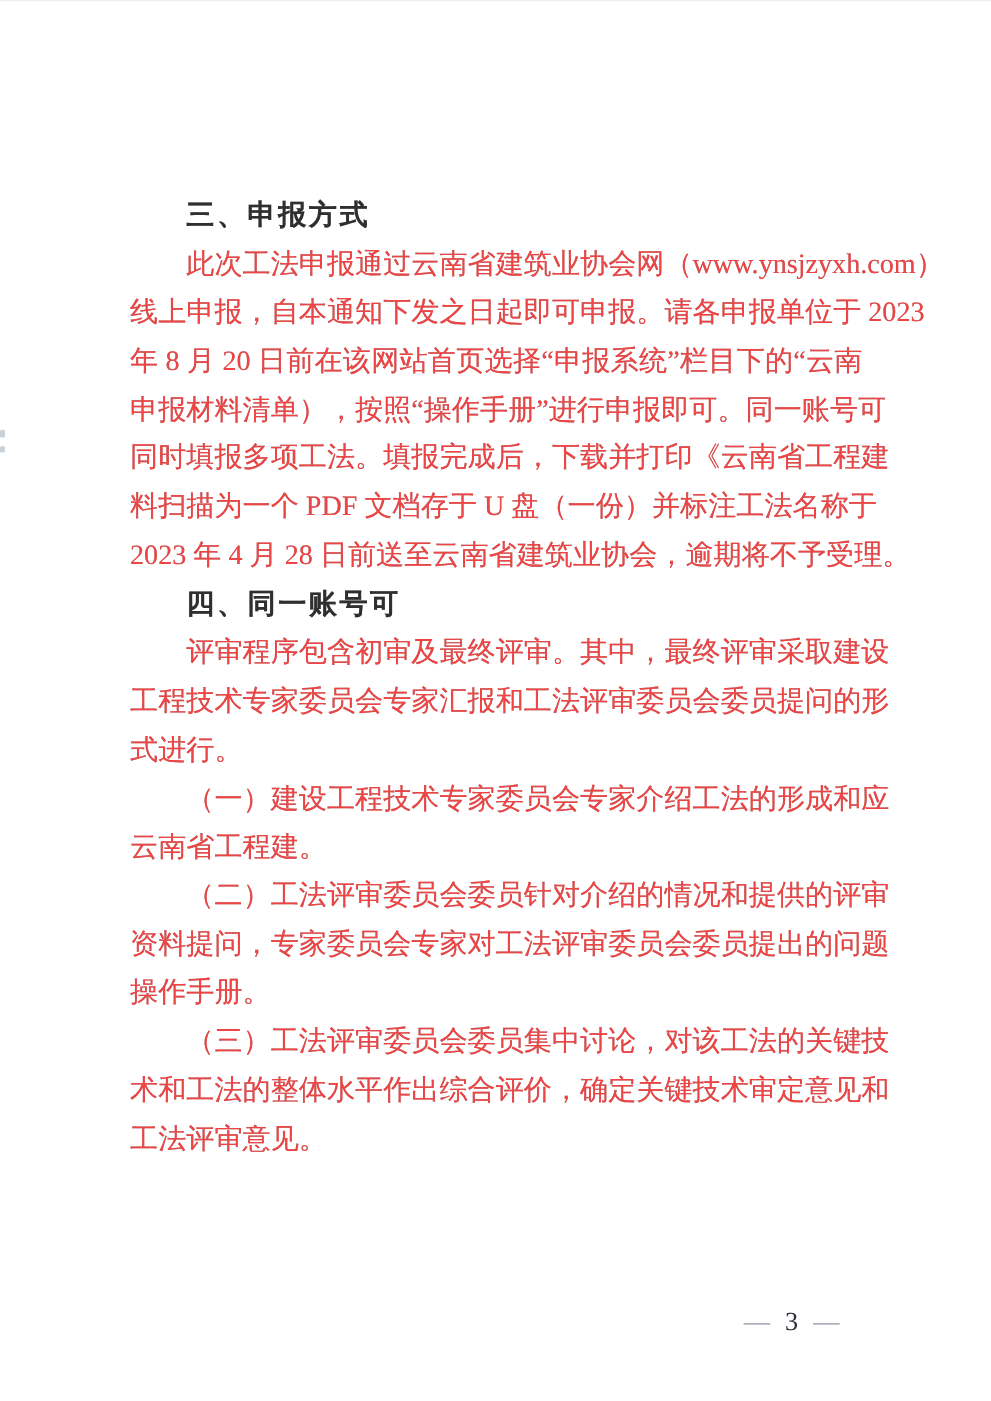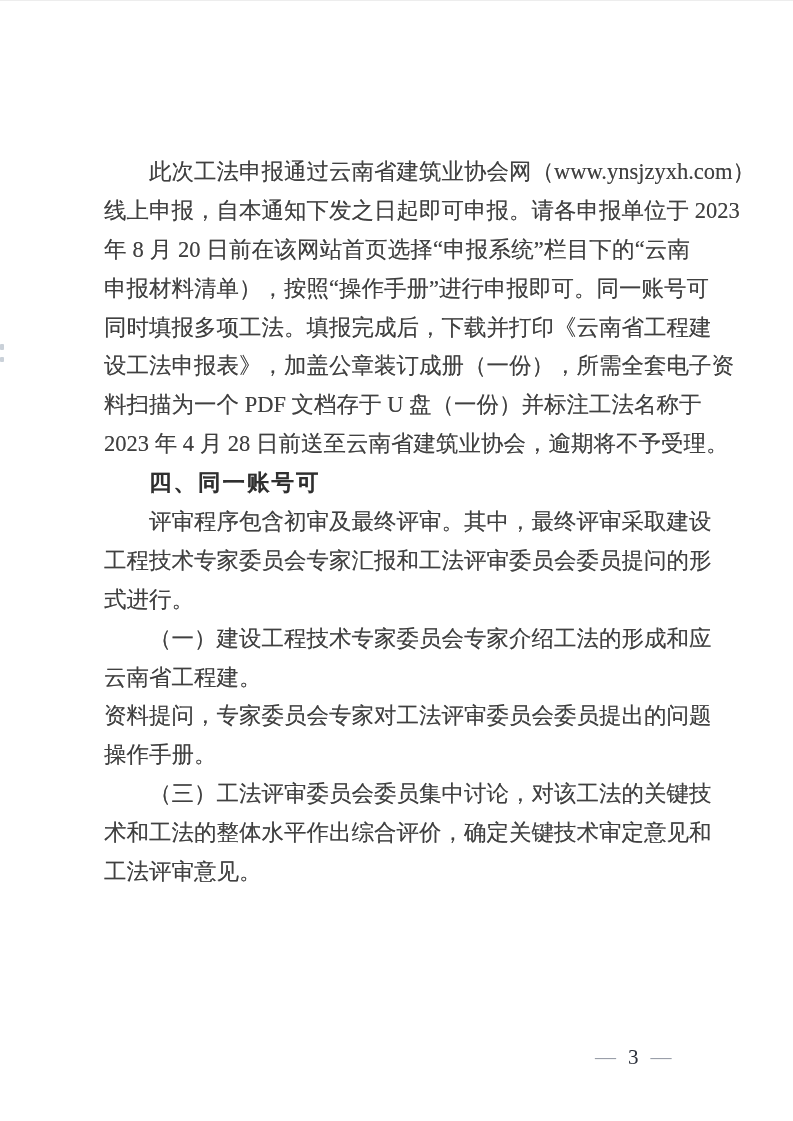--- a/index.html
+++ b/index.html
@@ -19,21 +19,21 @@
   .content {
     position: absolute;
     left: 104px;
     top: 152px;
     width: 586px;
   }
   .ln {
     height: 38.9px;
     line-height: 38.9px;
     font-size: 22.5px;
-    color: #404040;
+    color: #ef4444;
     text-align: justify;
     text-align-last: justify;
     text-justify: inter-character;
     white-space: nowrap;
     text-shadow: 0 0 0.4px rgba(70,70,70,0.55);
   }
   .ln.heading {
     font-family: "Liberation Sans", "DejaVu Sans", sans-serif;
     font-weight: bold;
     color: #2f2f2f;
@@ -77,39 +77,40 @@
 </head>
 <body>
 
 <div class="page">
 
   <div class="artifact a1"></div>
   <div class="artifact a2"></div>
 
   <div class="content">
 
+    <div class="ln heading">三、申报方式</div>
 
     <div class="ln indent">此次工法申报通过云南省建筑业协会网（www.ynsjzyxh.com）</div>
     <div class="ln">线上申报，自本通知下发之日起即可申报。请各申报单位于 2023</div>
     <div class="ln">年 8 月 20 日前在该网站首页选择“申报系统”栏目下的“云南</div>
     <div class="ln">申报材料清单），按照“操作手册”进行申报即可。同一账号可</div>
     <div class="ln">同时填报多项工法。填报完成后，下载并打印《云南省工程建</div>
-    <div class="ln">设工法申报表》，加盖公章装订成册（一份），所需全套电子资</div>
     <div class="ln">料扫描为一个 PDF 文档存于 U 盘（一份）并标注工法名称于</div>
     <div class="ln">2023 年 4 月 28 日前送至云南省建筑业协会，逾期将不予受理。</div>
 
     <div class="ln heading">四、同一账号可</div>
 
     <div class="ln indent">评审程序包含初审及最终评审。其中，最终评审采取建设</div>
     <div class="ln">工程技术专家委员会专家汇报和工法评审委员会委员提问的形</div>
     <div class="ln lastline">式进行。</div>
 
     <div class="ln indent">（一）建设工程技术专家委员会专家介绍工法的形成和应</div>
     <div class="ln lastline">云南省工程建。</div>
 
+    <div class="ln indent">（二）工法评审委员会委员针对介绍的情况和提供的评审</div>
     <div class="ln">资料提问，专家委员会专家对工法评审委员会委员提出的问题</div>
     <div class="ln lastline">操作手册。</div>
 
     <div class="ln indent">（三）工法评审委员会委员集中讨论，对该工法的关键技</div>
     <div class="ln">术和工法的整体水平作出综合评价，确定关键技术审定意见和</div>
     <div class="ln lastline">工法评审意见。</div>
 
   </div>
 
   <div class="footer">

